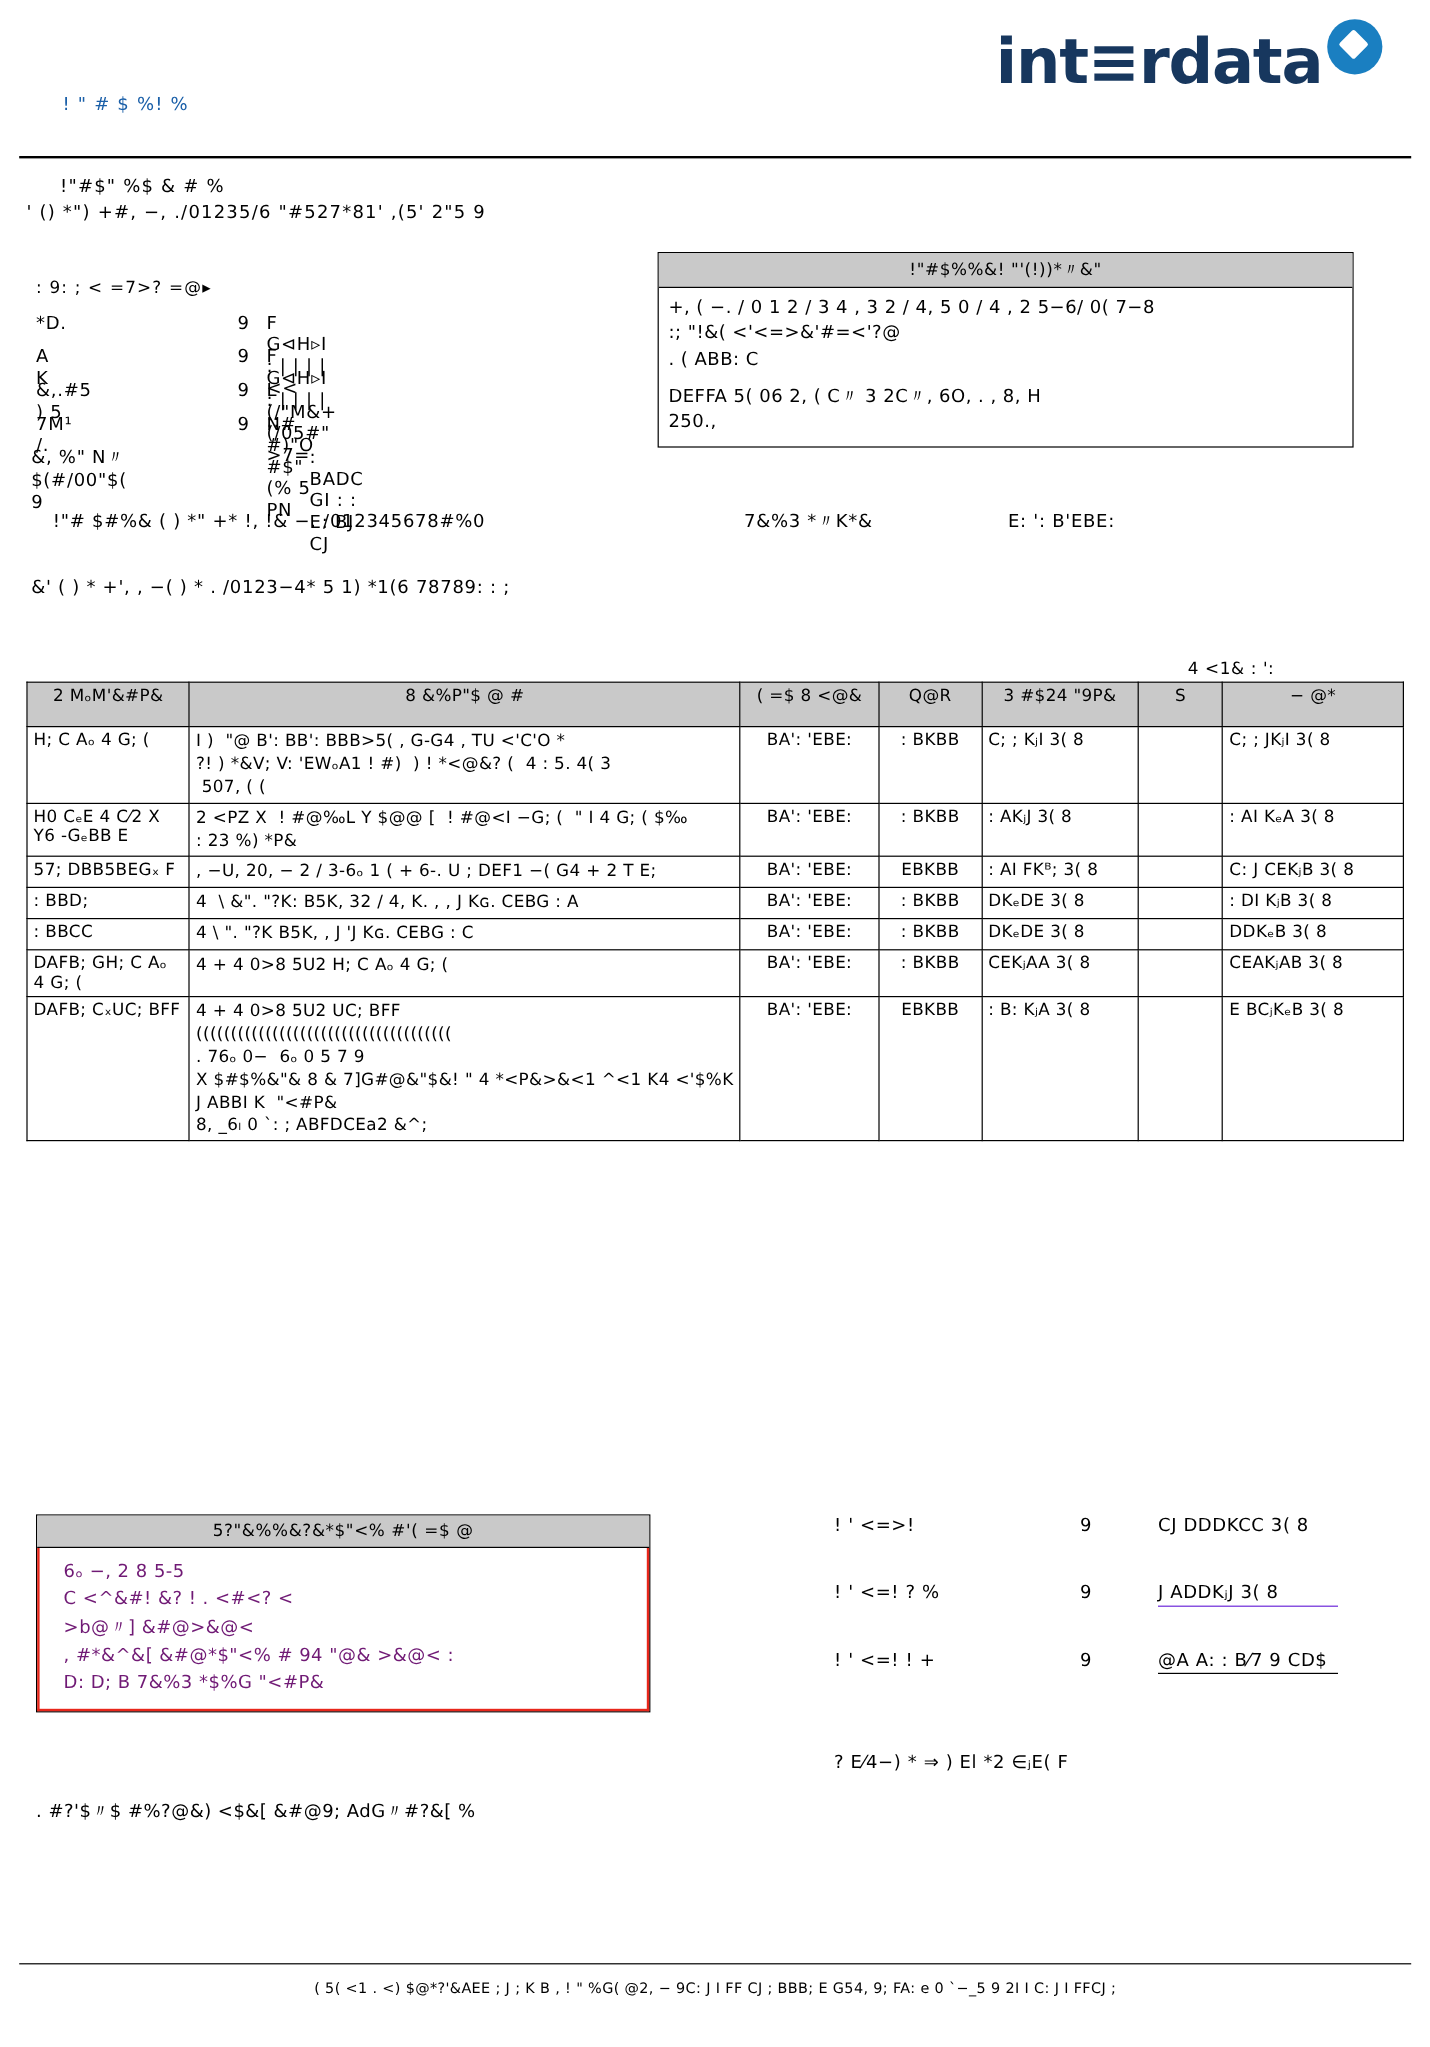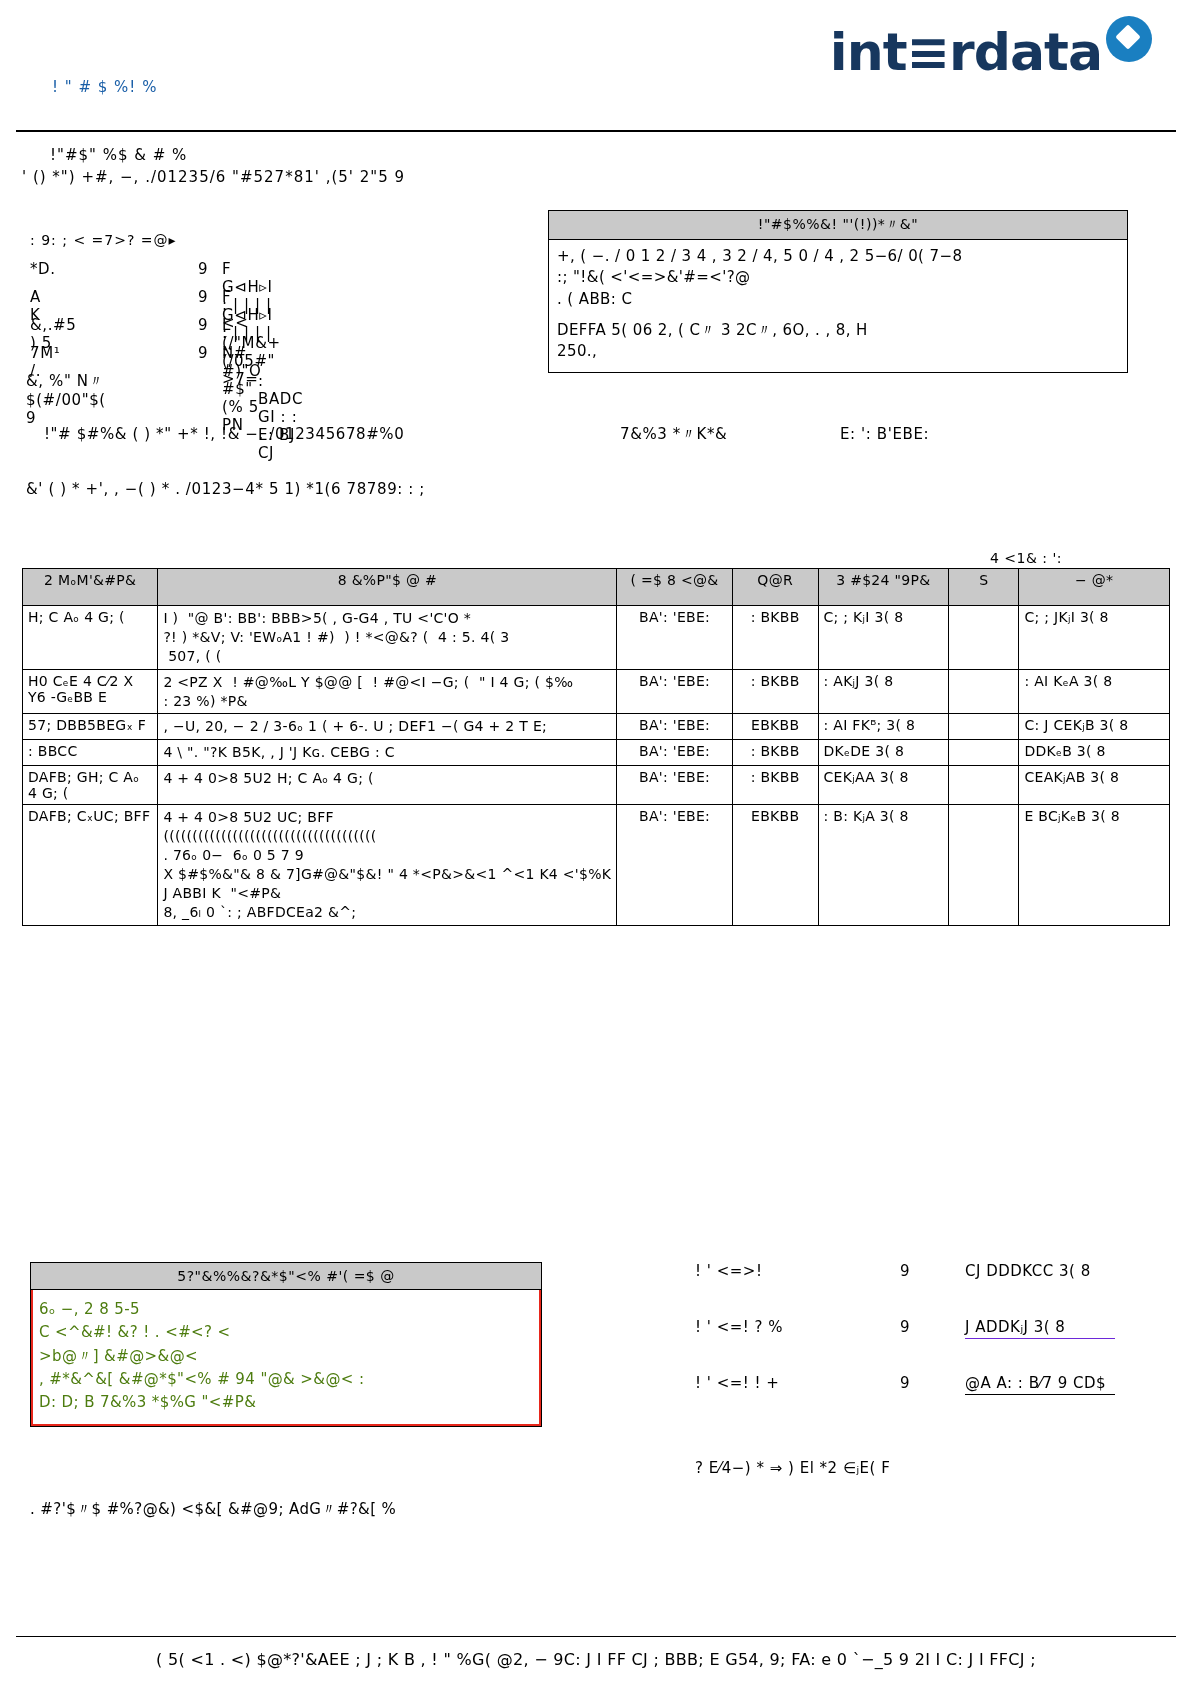--- a/index.html
+++ b/index.html
@@ -41,35 +41,35 @@
   table.main th,table.main td{border:1px solid #000;vertical-align:top;padding:3px 5px;letter-spacing:0.3px;margin-top:24px;}
   table.main thead th{background:#c9c9c9;text-align:center;font-weight:normal;height:30px;}
   table.main td.num{text-align:center;white-space:nowrap;}
   table.main td.money{text-align:left;white-space:nowrap;}
   table.main td.desc{line-height:1.35;}
   .cell-lines div{white-space:pre;}
 
   
   .redbox{position:absolute;left:30px;top:1262px;width:512px;border:1px solid #000;box-sizing:border-box;}
   .redbox .hd{background:#c9c9c9;border-bottom:1px solid #000;text-align:center;font-size:14px;padding:5px 0;letter-spacing:0.5px;}
-  .redbox .bd{border:2px solid #e8271b;border-top:none;padding:8px 10px 10px 6px;color:#4d7c0f;font-size:15px;line-height:1.55;letter-spacing:0.4px;}
+  .redbox .bd{border:2px solid #e8271b;border-top:none;padding:8px 10px 10px 20px;color:#701a75;font-size:15px;line-height:1.55;letter-spacing:0.4px;}
 
   
   .totals{position:absolute;left:695px;top:1262px;width:420px;font-size:15px;}
   .trow{position:relative;height:56px;}
   .trow .lbl{position:absolute;left:0;top:0;letter-spacing:0.5px;}
   .trow .sym{position:absolute;left:205px;top:0;}
   .trow .val{position:absolute;right:0;top:0;text-align:left;min-width:150px;letter-spacing:0.5px;}
   .trow .val.ul{border-bottom:1px solid #6d28d9;padding-bottom:2px;}
   .trow .val.ul2{border-bottom:1px solid #000;padding-bottom:2px;}
   .tnote{position:absolute;left:695px;top:1415px;font-size:15px;letter-spacing:0.5px;margin-top:44px;}
 
   .footnote{position:absolute;left:30px;top:1500px;font-size:15px;letter-spacing:0.4px;}
   .hr-bot{position:absolute;left:16px;top:1636px;width:1160px;height:1px;background:#000;}
-  .footer{position:absolute;left:0;top:1650px;width:1192px;text-align:center;font-size:16px;letter-spacing:0.3px;}
+  .footer{position:absolute;left:0;top:1650px;width:1192px;text-align:center;font-size:12px;letter-spacing:0.3px;}
 </style>
 </head>
 <body>
 
 <div class="page">
 
   <div class="doc-ref">! " # $ %! %</div>
 
   <div class="logo">
     <div class="logo-text"><span>int</span><span class="eq">≡</span><span>rdata</span></div>
@@ -171,20 +171,31 @@
         <td class="desc cell-lines">
           <div>, −U, 20, − 2 / 3‑6ₒ 1 ( + 6‑. U ; DEF1 −( G4 + 2 T E;</div>
         </td>
         <td class="num">BA': 'EBE:</td>
         <td class="num">EBKBB</td>
         <td class="money">: AI FKᴮ; 3( 8</td>
         <td></td>
         <td class="money">C: J CEKⱼB 3( 8</td>
       </tr>
 
+      <tr>
+        <td>: BBD;</td>
+        <td class="desc cell-lines">
+          <div>4  \ &amp;". "?K: B5K, 32 / 4, K. , , J Kɢ. CEBG : A</div>
+        </td>
+        <td class="num">BA': 'EBE:</td>
+        <td class="num">: BKBB</td>
+        <td class="money">DKₑDE 3( 8</td>
+        <td></td>
+        <td class="money">: DI KⱼB 3( 8</td>
+      </tr>
 
       <tr>
         <td>: BBCC</td>
         <td class="desc cell-lines">
           <div>4 \ ". "?K B5K, , J 'J Kɢ. CEBG : C</div>
         </td>
         <td class="num">BA': 'EBE:</td>
         <td class="num">: BKBB</td>
         <td class="money">DKₑDE 3( 8</td>
         <td></td>

